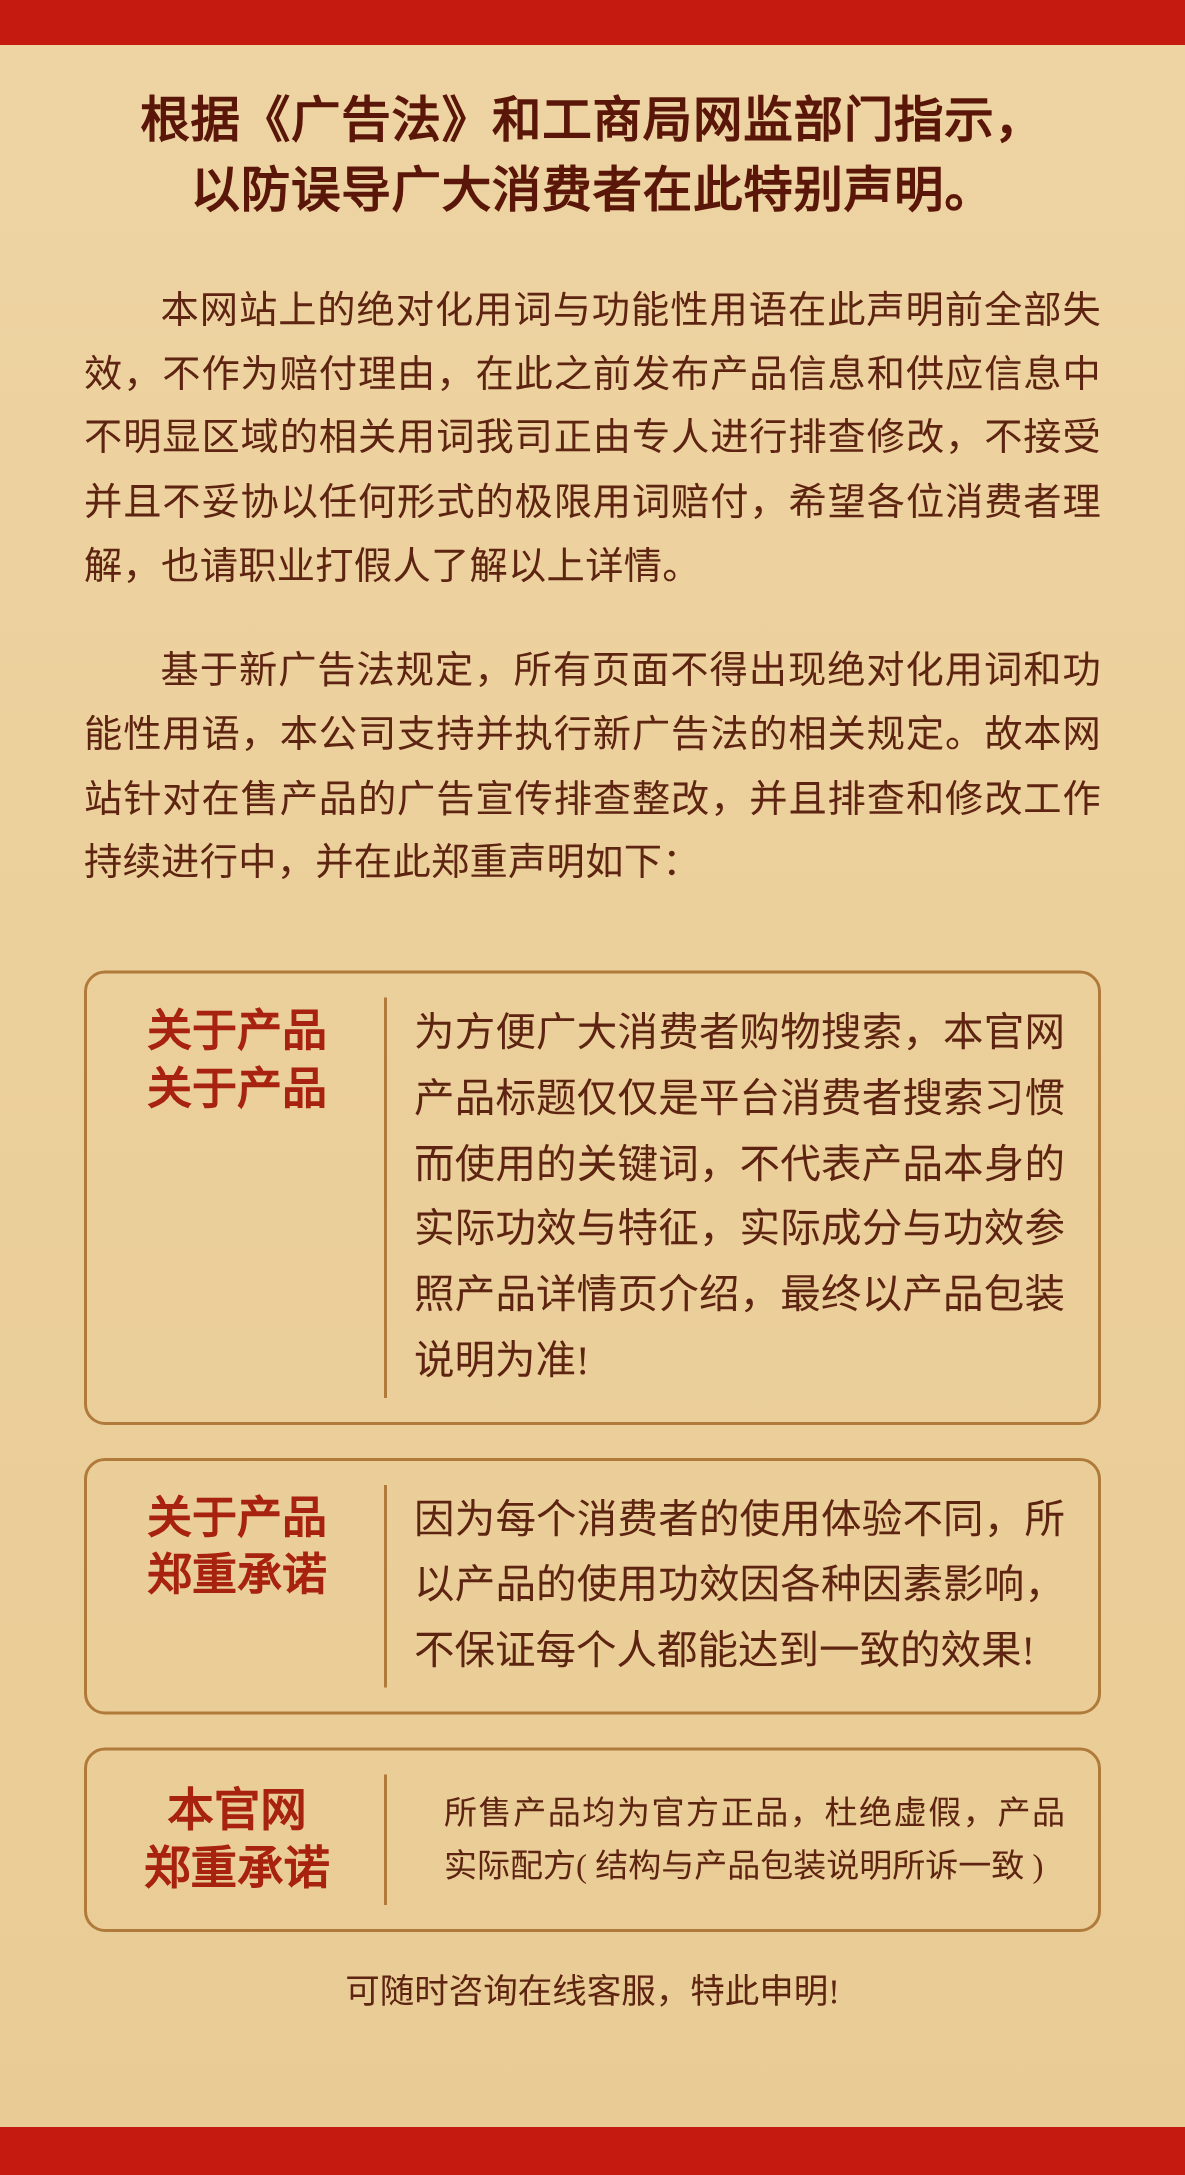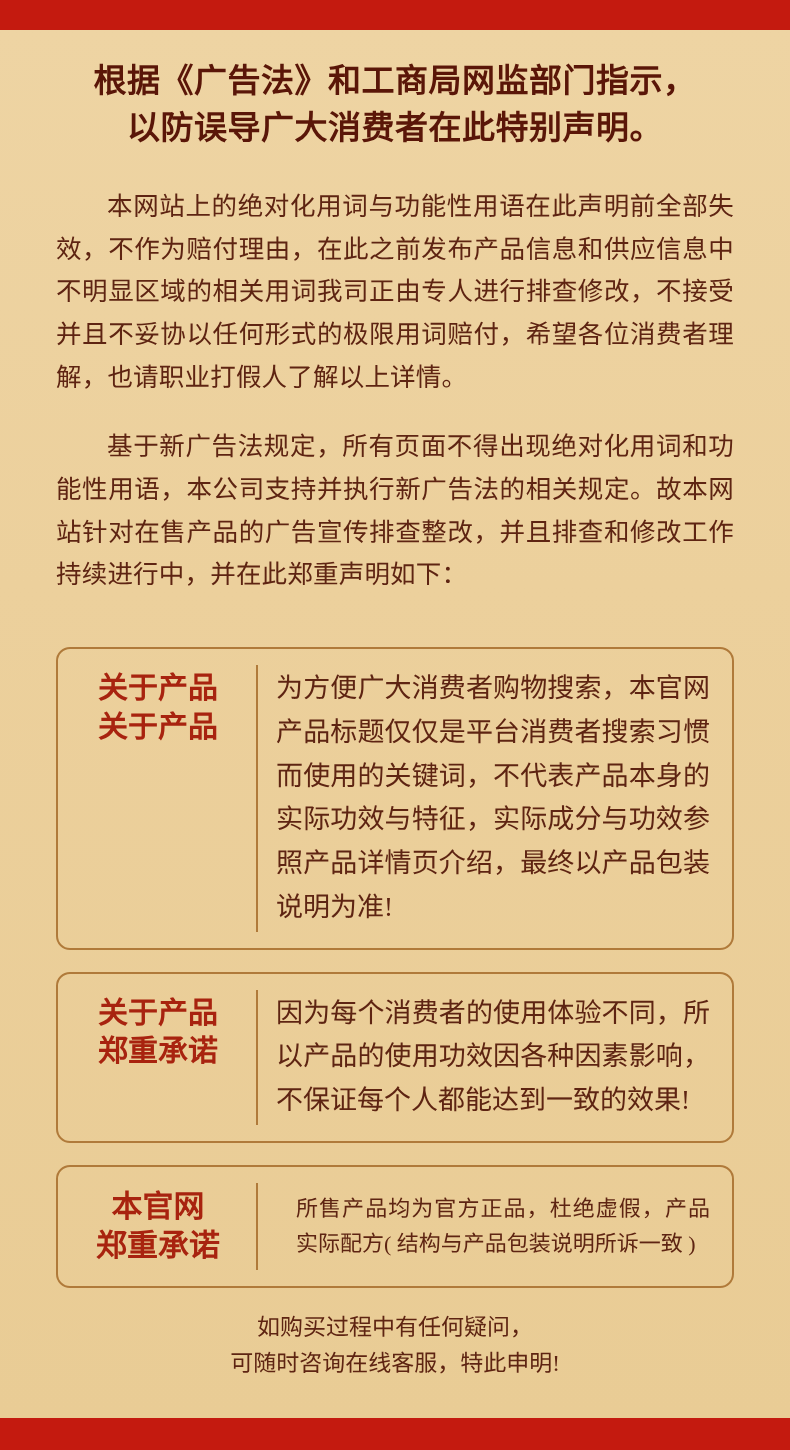--- a/index.html
+++ b/index.html
@@ -141,18 +141,17 @@
         <div class="card-label">
           <span>本官网</span>
           <span>郑重承诺</span>
         </div>
         <div class="card-text">所售产品均为官方正品，杜绝虚假，产品实际配方( 结构与产品包装说明所诉一致 )</div>
       </div>
 
     </div>
 
     <div class="footer">
-      <span>如购买过程中有任何疑问，</span>
       <span>可随时咨询在线客服，特此申明!</span>
     </div>
 
   </div>
 </div>
 
 </body></html>

